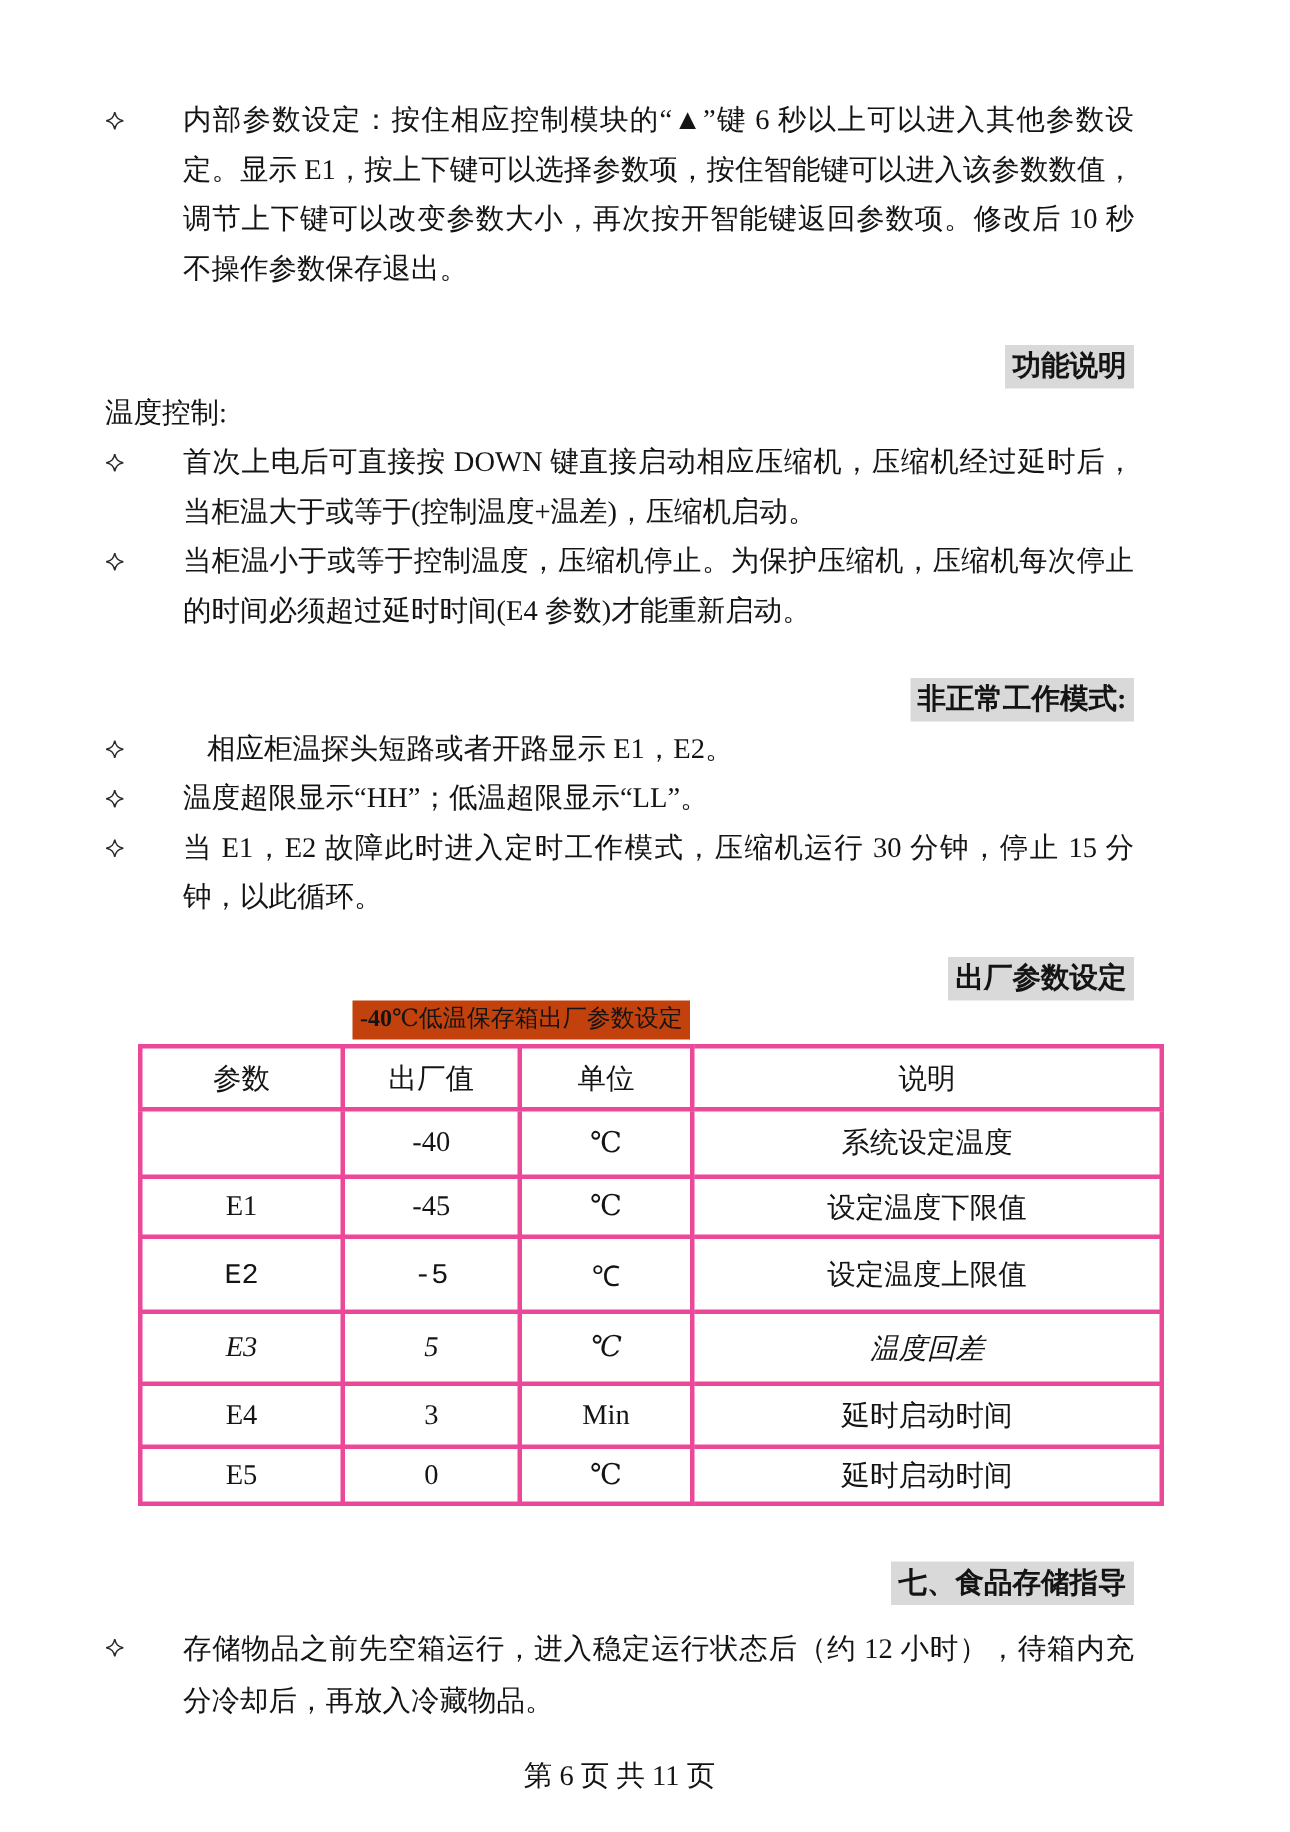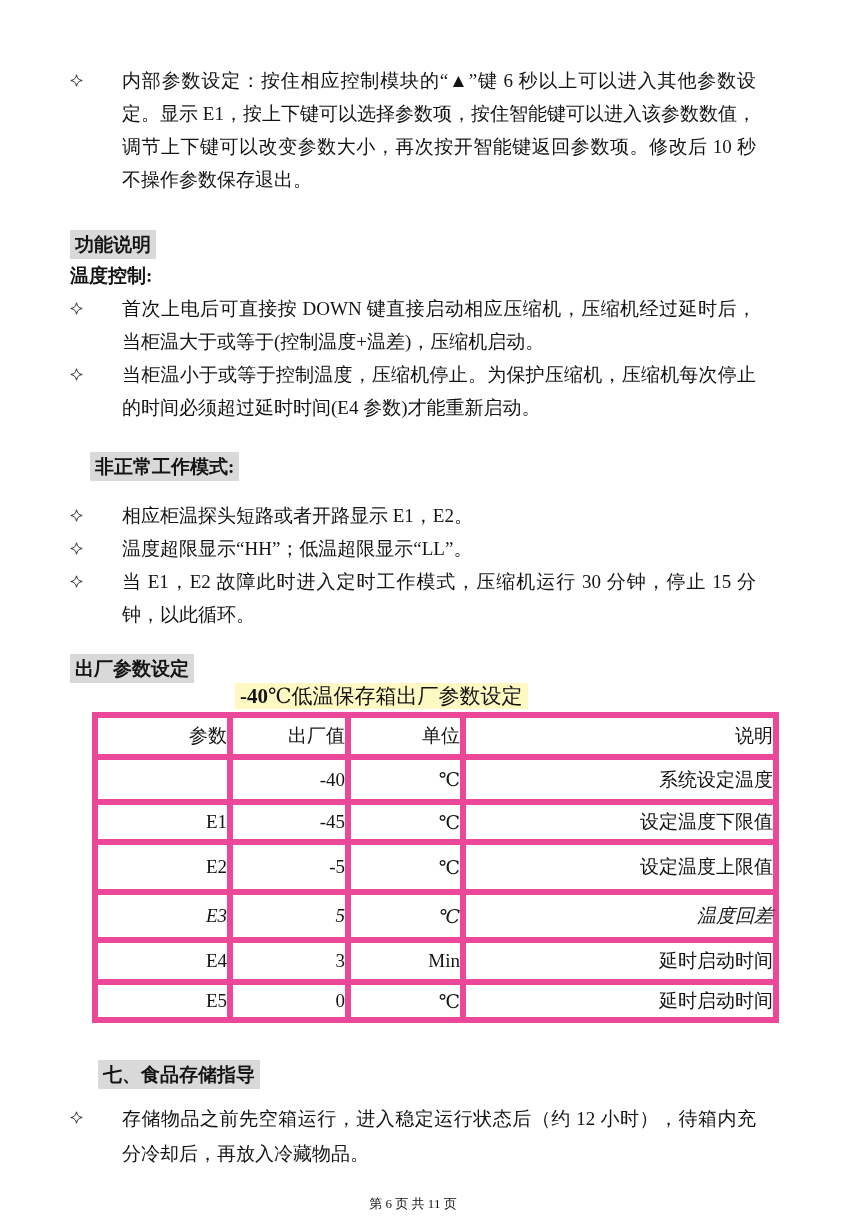--- a/index.html
+++ b/index.html
@@ -10,69 +10,69 @@
     overflow:hidden;
     font-family:"Liberation Serif","DejaVu Serif",serif;
     color:#141414;
     font-size:19px;
   }
   .content{padding:64px 68px 0 70px;}
   .bullet-item{display:flex;align-items:flex-start;}
   .bullet-glyph{flex:0 0 52px;padding-top:10px;}
   .bullet-glyph svg{display:block;}
   .bullet-text{flex:1;margin:0;text-align:justify;line-height:33px;}
-  .heading-row{line-height:0;}
+  .heading-row{line-height:0;text-align:right;}
   .section-heading{
     display:inline-block;
     background:#d9d9d9;
     font-weight:bold;
     font-size:19px;
     line-height:29px;
     padding:0 5px;
   }
   .mt-h1{margin-top:34px;}
   .mt-h2{margin-top:28px;padding-left:20px;}
   .mt-h3{margin-top:23px;}
   .mt-h4{margin-top:37px;padding-left:28px;}
-  .subheading{font-weight:bold;line-height:33px;}
-  .first-abnormal{margin-top:18px;}
+  .subheading{font-weight:normal;line-height:33px;}
+  .first-abnormal{margin-top:2px;gap:16px;}
   .title-row{line-height:0;}
   .table-title{
     display:inline-block;
-    background:#fef9c3;
-    font-size:21px;
+    background:#c2410c;
+    font-size:16px;
     line-height:26px;
     padding:0 5px;
     margin-left:165px;
   }
   .table-title b{font-weight:bold;}
   table.params{
     border-collapse:collapse;
     table-layout:fixed;
     width:681px;
     margin:3px 0 0 22px;
     border:2px solid #1a1a1a;
   }
   table.params th, table.params td{
-    border:6px solid #ec4899;
-    text-align:right;
+    border:3px solid #ec4899;
+    text-align:center;
     vertical-align:middle;
     font-weight:normal;
     font-size:19px;
     padding:0;
   }
   table.params thead tr{height:42px;}
-  tr.r1{height:45px;} tr.r2{height:40px;} tr.r3{height:50px;}
+  tr.r1{height:45px;} tr.r2{height:40px;} tr.r3{height:50px;font-family:Liberation Mono, monospace;}
   tr.r4{height:48px;font-style:italic;} tr.r5{height:42px;} tr.r6{height:38px;padding-left:13px;}
   .storage-bullet{margin-top:12px;}
   .storage-bullet .bullet-text{line-height:35px;}
   .page-footer{
     margin-top:18px;
     text-align:center;
-    font-size:13px;
+    font-size:19px;
     line-height:30px;
   }
 </style>
 </head>
 <body>
 
 <div class="page">
   <div class="content">
 
     <div class="bullet-item">

